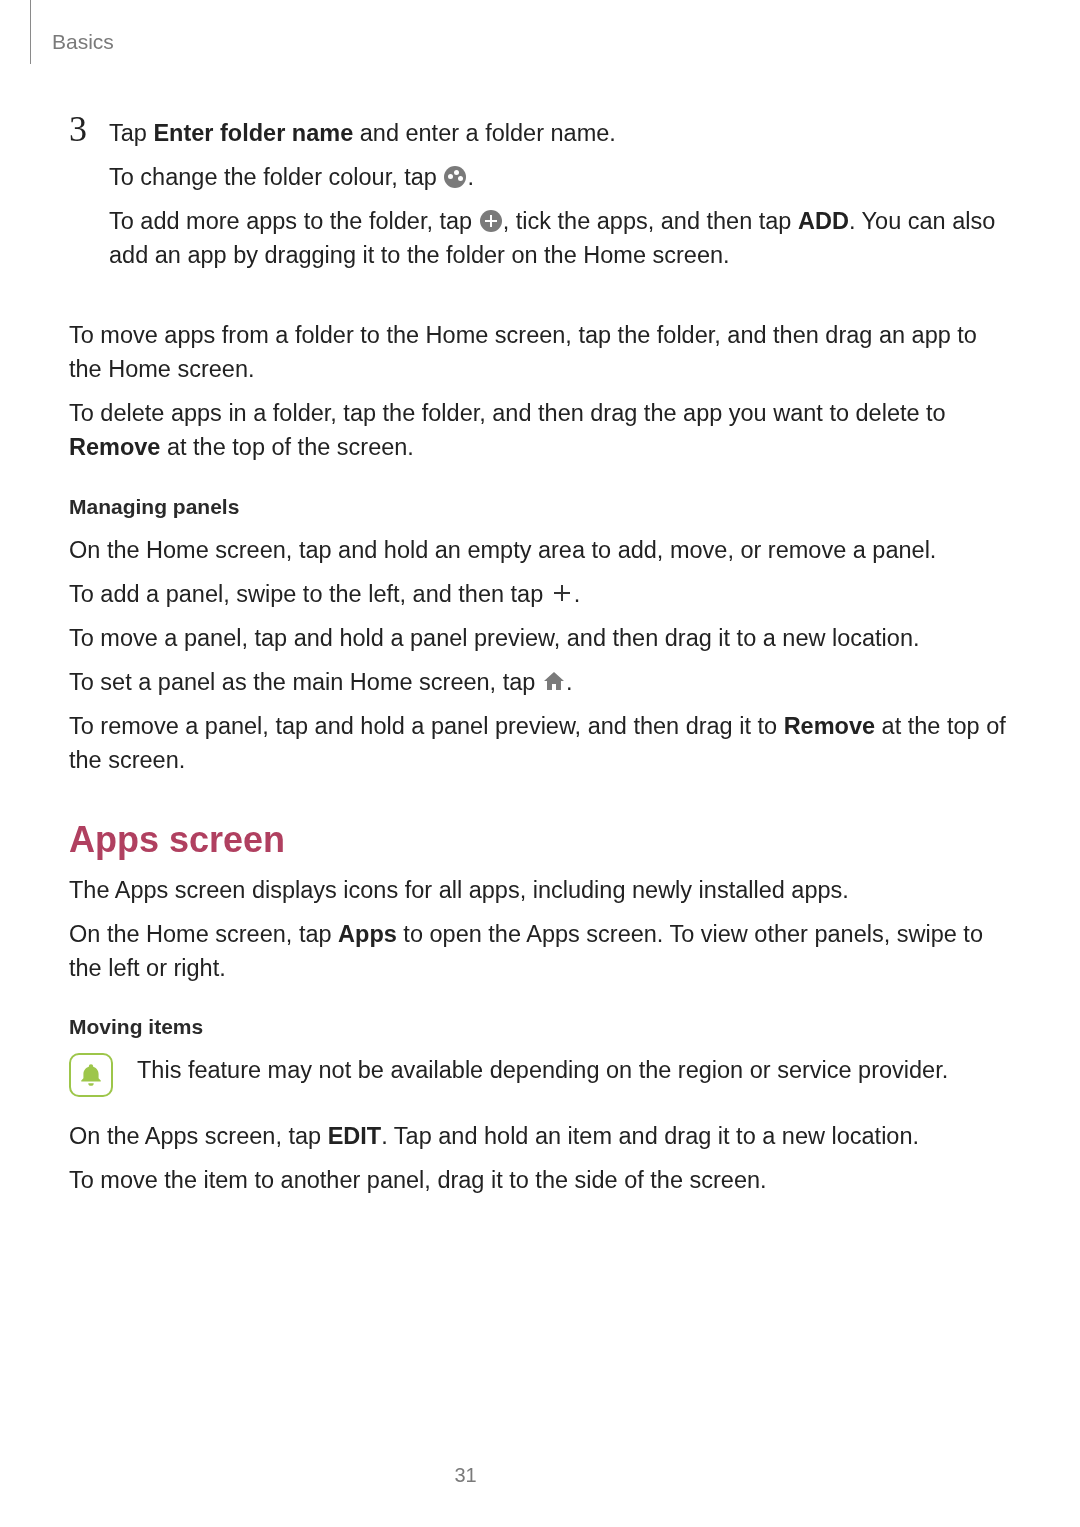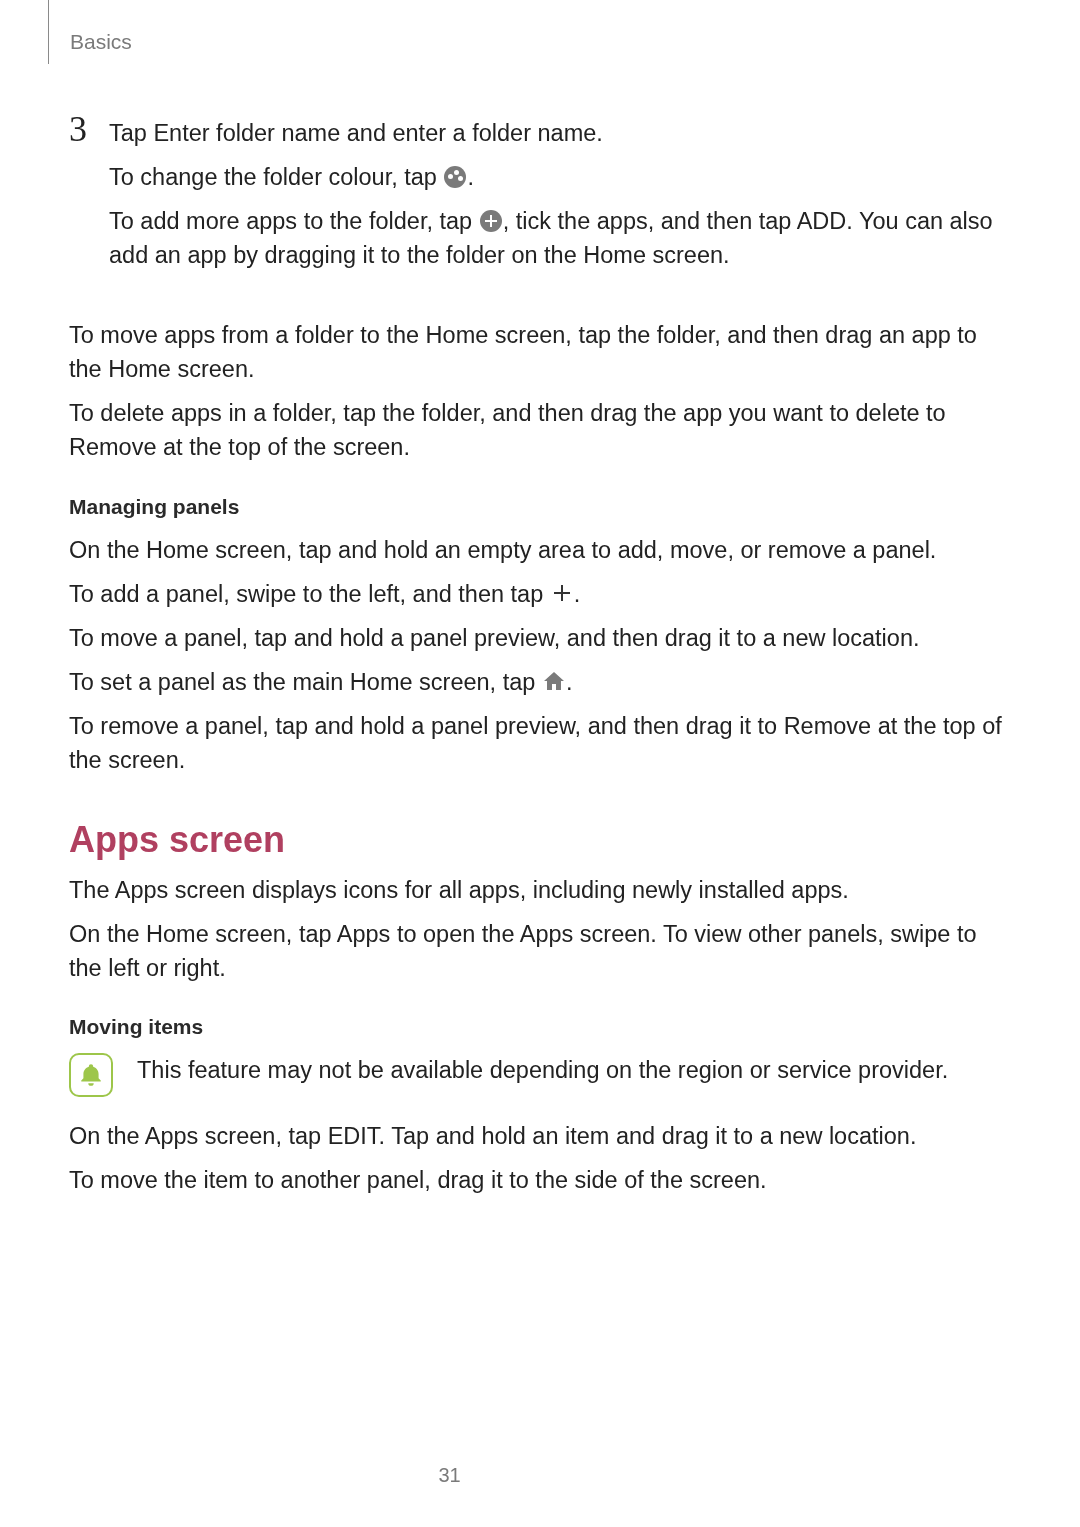--- a/index.html
+++ b/index.html
@@ -7,21 +7,21 @@
     width: 1080px;
     height: 1527px;
     background: #fff;
     font-family: -apple-system, "Segoe UI", "Helvetica Neue", Arial, sans-serif;
     color: #222;
     position: relative;
   }
   .header-bar {
     position: absolute;
     top: 0;
-    left: 48px;
+    left: 30px;
     height: 64px;
     width: 940px;
     display: flex;
     align-items: flex-end;
     padding-bottom: 10px;
   }
   .header-divider {
     width: 1px;
     height: 64px;
     background: #8a8a8a;
@@ -57,21 +57,21 @@
   .step-body {
     flex: 1;
     padding-top: 6px;
   }
   .p {
     font-size: 23.5px;
     line-height: 1.45;
     margin-bottom: 10px;
     color: #222;
   }
-  .bold { font-weight: 400; }
+  .bold { font-weight: 700; }
   .h3 {
     font-size: 21px;
     font-weight: 700;
     color: #2a2a2a;
     margin-top: 30px;
     margin-bottom: 14px;
   }
   .h2 {
     font-size: 36px;
     font-weight: 700;
@@ -125,21 +125,21 @@
     border: 2px solid #9dc64a;
     border-radius: 10px;
     display:flex;align-items:center;justify-content:center;
     margin-right: 24px;
     flex-shrink:0;
   }
   .note-icon-box svg{ width:26px;height:26px;fill:#9dc64a;}
   .page-num{
     position:absolute;
     bottom:40px;
-    left:0; width:899px;
+    left:16px; width:899px;
     text-align:center;
     font-size:20px;
     color:#7a7a7a;
   }
 </style>
 </head>
 <body>
 
 <div class="header-bar">
   <div class="header-divider"></div>

